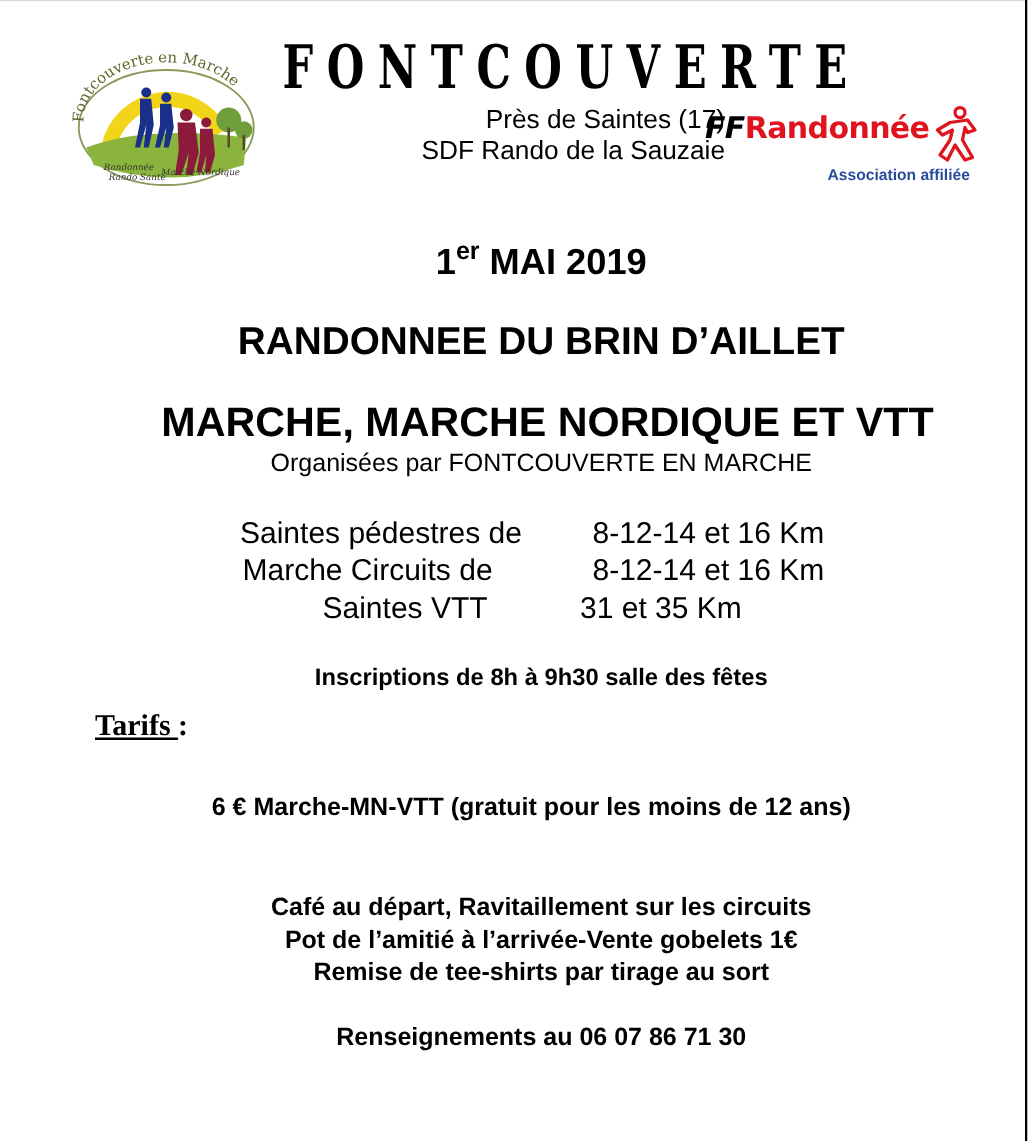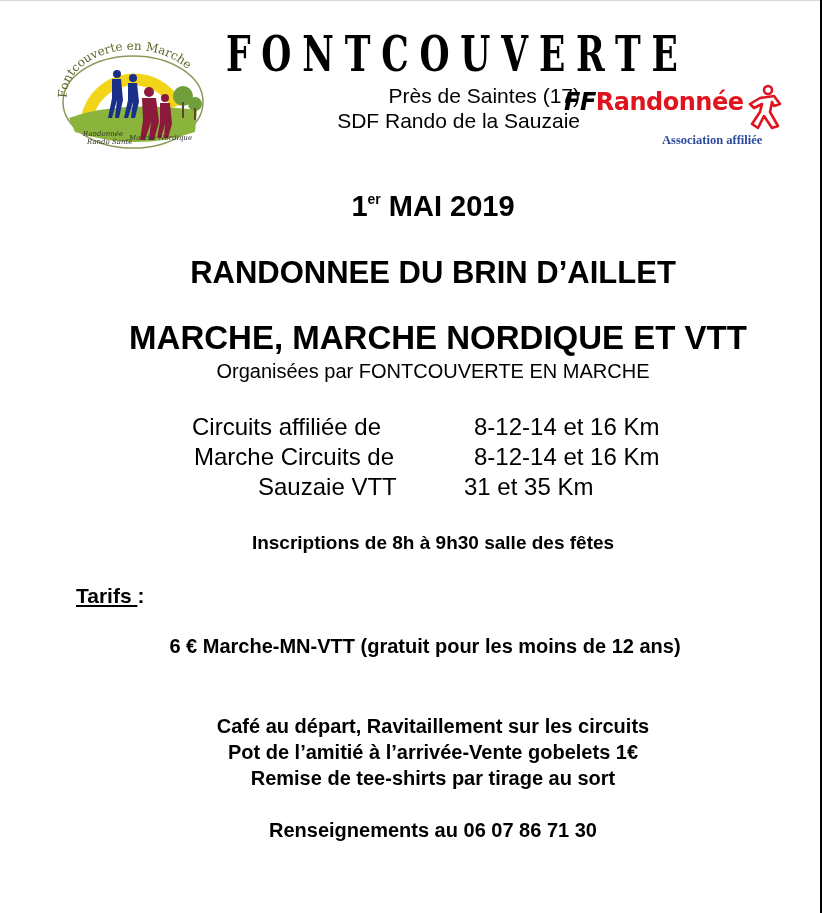--- a/index.html
+++ b/index.html
@@ -19,37 +19,37 @@
       position: absolute; left: 226px; top: 26px; width: 420px; text-align: center;
       font-family: "DejaVu Serif", serif; font-weight: bold; font-size: 48px;
       letter-spacing: 15px; transform: scaleX(0.72); transform-origin: left center;
       line-height: 56px; white-space: nowrap; width: 583px;
     }
     .addr { position: absolute; left: 290px; width: 290px; font-size: 21px; line-height: 24px; text-align: right; white-space: nowrap; }
     .ffr { position: absolute; left: 564px; top: 84px; width: 220px; height: 70px; }
     .ffr-text { position: absolute; left: 0; top: 4px; font-family: "DejaVu Sans", sans-serif; font-weight: bold; font-size: 24px; letter-spacing: -0.5px; white-space: nowrap; }
     .ffr-text .ff { color: #000000; font-style: italic; }
     .ffr-text .ran { color: #e0141e; }
-    .ffr-sub { position: absolute; left: 98px; top: 49px; font-family: Liberation Serif, serif; font-weight: bold; font-size: 12.5px; color: #2a4b9b; white-space: nowrap; }
+    .ffr-sub { position: absolute; left: 98px; top: 49px; font-family: Liberation Sans, sans-serif; font-weight: bold; font-size: 12.5px; color: #2a4b9b; white-space: nowrap; }
     .ffr-walker { position: absolute; left: 182px; top: 0px; width: 38px; height: 46px; }
 
     
     .date { top: 190px; left: 0; width: 866px; font-weight: bold; font-size: 29px; }
-    .date sup { font-size: 14px; vertical-align: 12px; }
+    .date sup { font-size: 20px; vertical-align: 12px; }
     .title1 { top: 255px; left: 0; width: 866px; font-weight: bold; font-size: 31px; }
     .title2 { top: 319px; left: 0; width: 876px; font-weight: bold; font-size: 33px; }
     .organiser { top: 360px; left: 0; width: 866px; font-size: 20px; }
 
     .circuits { position: absolute; left: 192px; top: 412px; font-size: 24px; line-height: 30px; }
     .circuits .row { position: relative; height: 30px; white-space: nowrap; }
     .circuits .lbl { position: absolute; left: 0; white-space: nowrap; }
     .circuits .val { position: absolute; left: 282px; white-space: nowrap; }
 
     .inscr { top: 532px; left: 0; width: 866px; font-weight: bold; font-size: 19px; }
-    .tarifs { top: 584px; left: 76px; font-weight: bold; font-size: 21px; }
+    .tarifs { top: 568px; left: 76px; font-weight: bold; font-size: 24px; font-family: Liberation Serif, serif; }
     .tarifs .u { text-decoration: underline; }
     .price { top: 635px; left: 0; width: 850px; font-weight: bold; font-size: 20px; }
     .services { top: 713px; left: 0; width: 866px; font-weight: bold; font-size: 20px; line-height: 26px; }
     .contact { top: 819px; left: 0; width: 866px; font-weight: bold; font-size: 20px; }
   </style>
 </head>
 <body>
 
 <div class="top-rule"></div>
 <div class="right-edge"></div>
@@ -106,29 +106,29 @@
 
 <div class="abs center date">
   <span>1</span><sup>er</sup><span> MAI 2019</span>
 </div>
 <div class="abs center title1">RANDONNEE DU BRIN D’AILLET</div>
 <div class="abs center title2">MARCHE, MARCHE NORDIQUE ET VTT</div>
 <div class="abs center organiser">Organisées par FONTCOUVERTE EN MARCHE</div>
 
 <div class="circuits">
   <div class="row">
-    <span class="lbl">Circuits affiliée de</span>
+    <span class="lbl">Saintes pédestres de</span>
     <span class="val">8-12-14 et 16 Km</span>
   </div>
   <div class="row">
     <span class="lbl" style="left:2px">Marche Circuits de</span>
     <span class="val">8-12-14 et 16 Km</span>
   </div>
   <div class="row">
-    <span class="lbl" style="left:66px">Sauzaie VTT</span>
+    <span class="lbl" style="left:66px">Saintes VTT</span>
     <span class="val" style="left:272px">31 et 35 Km</span>
   </div>
 </div>
 
 <div class="abs center inscr">Inscriptions de 8h à 9h30 salle des fêtes</div>
 
 <div class="abs tarifs">
   <span class="u">Tarifs </span><span>:</span>
 </div>
 <div class="abs center price">6 € Marche-MN-VTT (gratuit pour les moins de 12 ans)</div>

